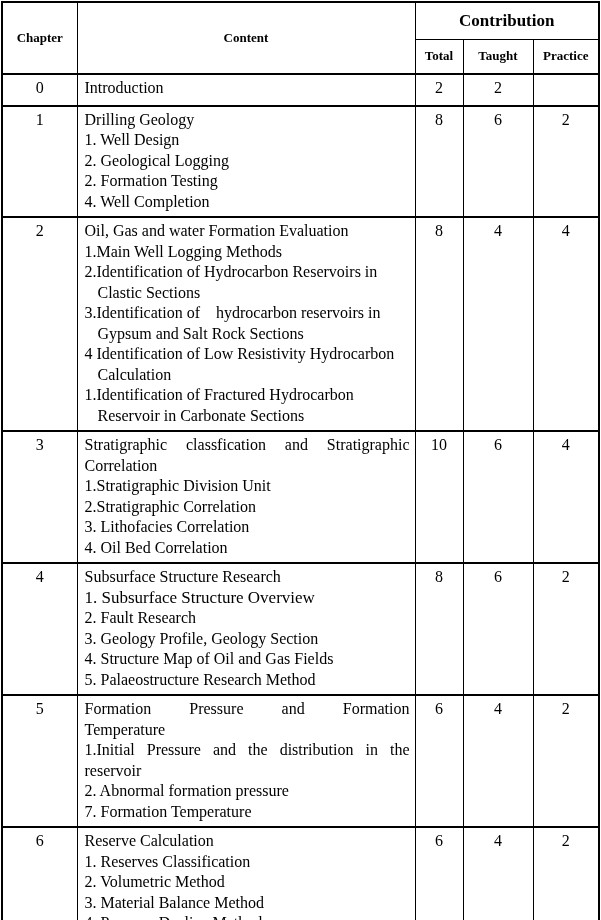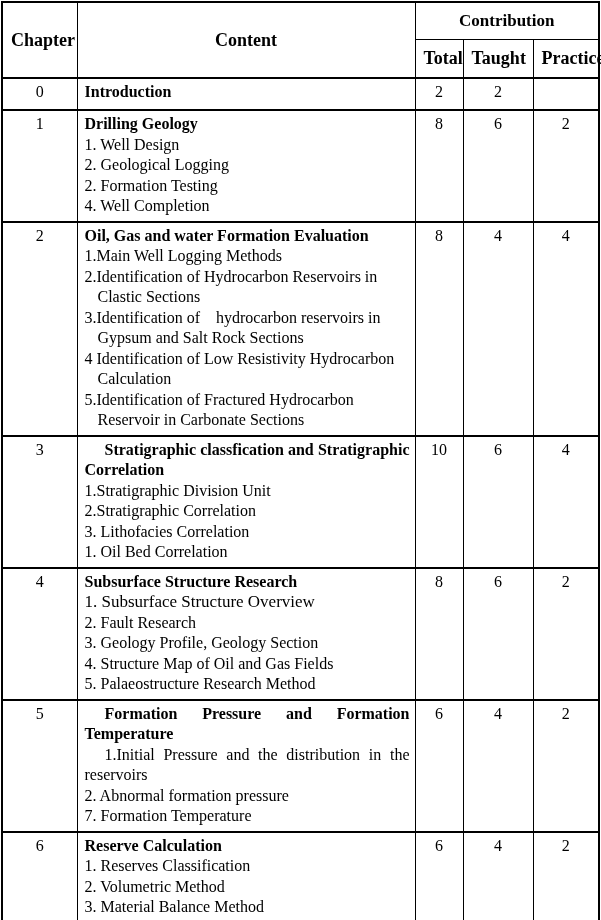--- a/index.html
+++ b/index.html
@@ -24,21 +24,21 @@
   }
   th, td {
     border: 1px solid #000000;
     box-sizing: border-box;
     padding: 8px;
   }
   thead th {
     font-weight: bold;
     text-align: center;
     vertical-align: middle;
-    font-size: 18px;
+    font-size: 13px;
   }
   tr.header-row-1 th { height: 31px; }
   th.contribution-head { font-size: 17px; }
   tr.header-row-2 th {
     height: 34px;
     border-bottom: 2px solid #000000;
   }
   tbody td {
     border-top: 2px solid #000000;
     border-bottom: 2px solid #000000;
@@ -48,25 +48,24 @@
     text-align: center;
     font-size: 16px;
     padding-top: 4px;
   }
   td.content-cell {
     padding: 3px 5px 4px 7px;
     font-size: 16px;
     line-height: 20.5px;
   }
   .line { white-space: pre-wrap; }
-  .title-line { font-weight: bold; }
+  .title-line { font-weight: normal; }
   .jline {
     text-align: justify;
     text-align-last: justify;
-    margin-left: 20px;
   }
   .cont { padding-left: 13px; }
   .small {
     font-size: 17px;
     line-height: 20.5px;
   }
   td.num {
     text-align: center;
     font-size: 16px;
     padding-top: 4px;
@@ -140,21 +139,21 @@
             </div>
             <div class="item">
               <div class="line">3.Identification of    hydrocarbon reservoirs in</div>
               <div class="line cont">Gypsum and Salt Rock Sections</div>
             </div>
             <div class="item">
               <div class="line">4 Identification of Low Resistivity Hydrocarbon</div>
               <div class="line cont">Calculation</div>
             </div>
             <div class="item">
-              <div class="line">5.Identification of Fractured Hydrocarbon</div>
+              <div class="line">1.Identification of Fractured Hydrocarbon</div>
               <div class="line cont">Reservoir in Carbonate Sections</div>
             </div>
           </td>
           <td class="num">8</td>
           <td class="num">4</td>
           <td class="num">4</td>
         </tr>
         <tr>
           <td class="chapter-cell">3</td>
           <td class="content-cell">
@@ -163,21 +162,21 @@
             <div class="item">
               <div class="line">1.Stratigraphic Division Unit</div>
             </div>
             <div class="item">
               <div class="line">2.Stratigraphic Correlation</div>
             </div>
             <div class="item">
               <div class="line">3. Lithofacies Correlation</div>
             </div>
             <div class="item">
-              <div class="line">1. Oil Bed Correlation</div>
+              <div class="line">4. Oil Bed Correlation</div>
             </div>
           </td>
           <td class="num">10</td>
           <td class="num">6</td>
           <td class="num">4</td>
         </tr>
         <tr>
           <td class="chapter-cell">4</td>
           <td class="content-cell">
             <div class="line title-line">Subsurface Structure Research</div>
@@ -201,21 +200,21 @@
           <td class="num">6</td>
           <td class="num">2</td>
         </tr>
         <tr>
           <td class="chapter-cell">5</td>
           <td class="content-cell">
             <div class="line title-line jline">Formation Pressure and Formation</div>
             <div class="line title-line">Temperature</div>
             <div class="item">
               <div class="line jline">1.Initial Pressure and the distribution in the</div>
-              <div class="line">reservoirs</div>
+              <div class="line">reservoir</div>
             </div>
             <div class="item">
               <div class="line">2. Abnormal formation pressure</div>
             </div>
             <div class="item">
               <div class="line">7. Formation Temperature</div>
             </div>
           </td>
           <td class="num">6</td>
           <td class="num">4</td>

